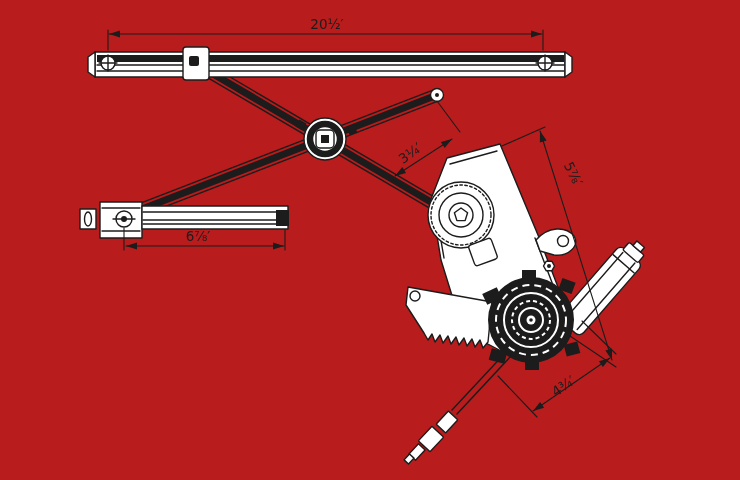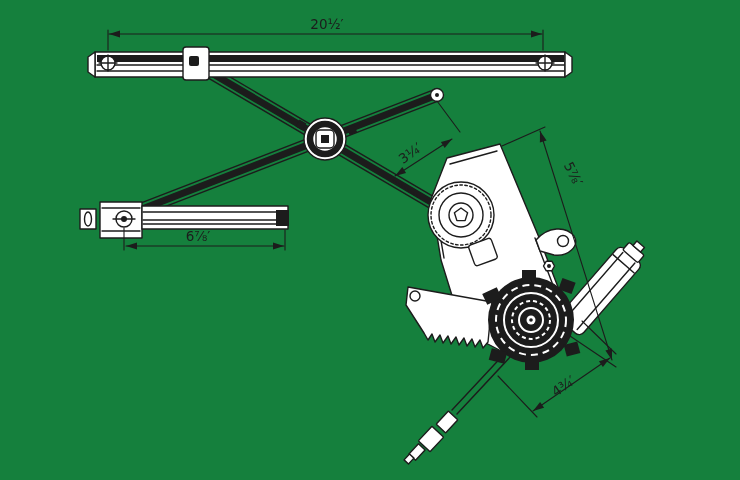--- a/index.html
+++ b/index.html
@@ -1,16 +1,16 @@
 <!DOCTYPE html>
 <html><head>
 <meta charset="utf-8">
 <style>
   html,body{margin:0;padding:0;background:#ffffff;}
-  .stage{width:740px;height:480px;position:relative;background:#15803d;overflow:hidden;}
+  .stage{width:740px;height:480px;position:relative;background:#b91c1c;overflow:hidden;}
   svg{display:block;}
   .ln{stroke:#1c1c1c;fill:none;stroke-width:1.4;stroke-linecap:round;stroke-linejoin:round;}
   .fw{fill:#ffffff;stroke:#1c1c1c;stroke-width:1.4;stroke-linejoin:round;}
   .fb{fill:#1c1c1c;stroke:none;}
   .dim{stroke:#1c1c1c;stroke-width:1.1;fill:none;stroke-linecap:round;}
   .wr{stroke:#ffffff;fill:none;stroke-width:2;}
   .lbl{font:13.5px "DejaVu Sans", sans-serif;fill:#1c1c1c;}
 </style>
 </head>
 <body>

